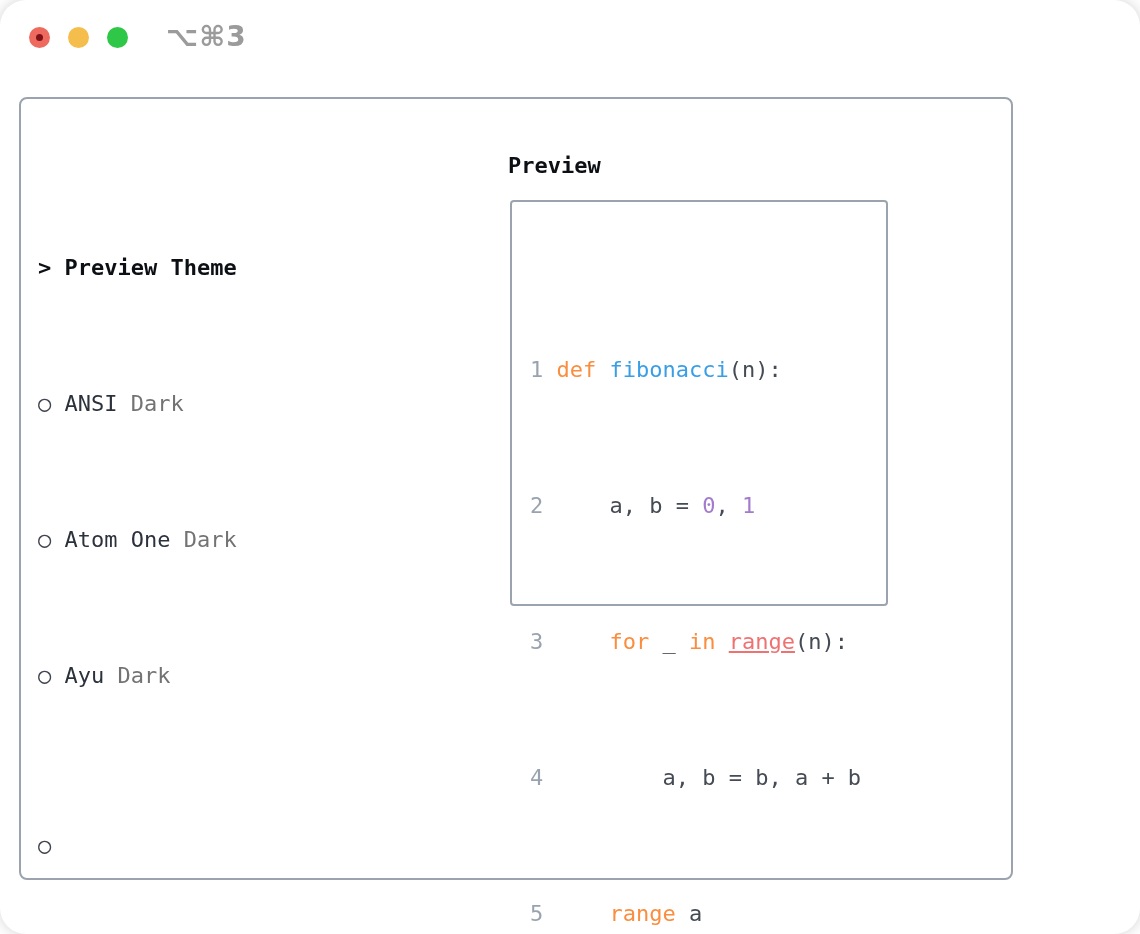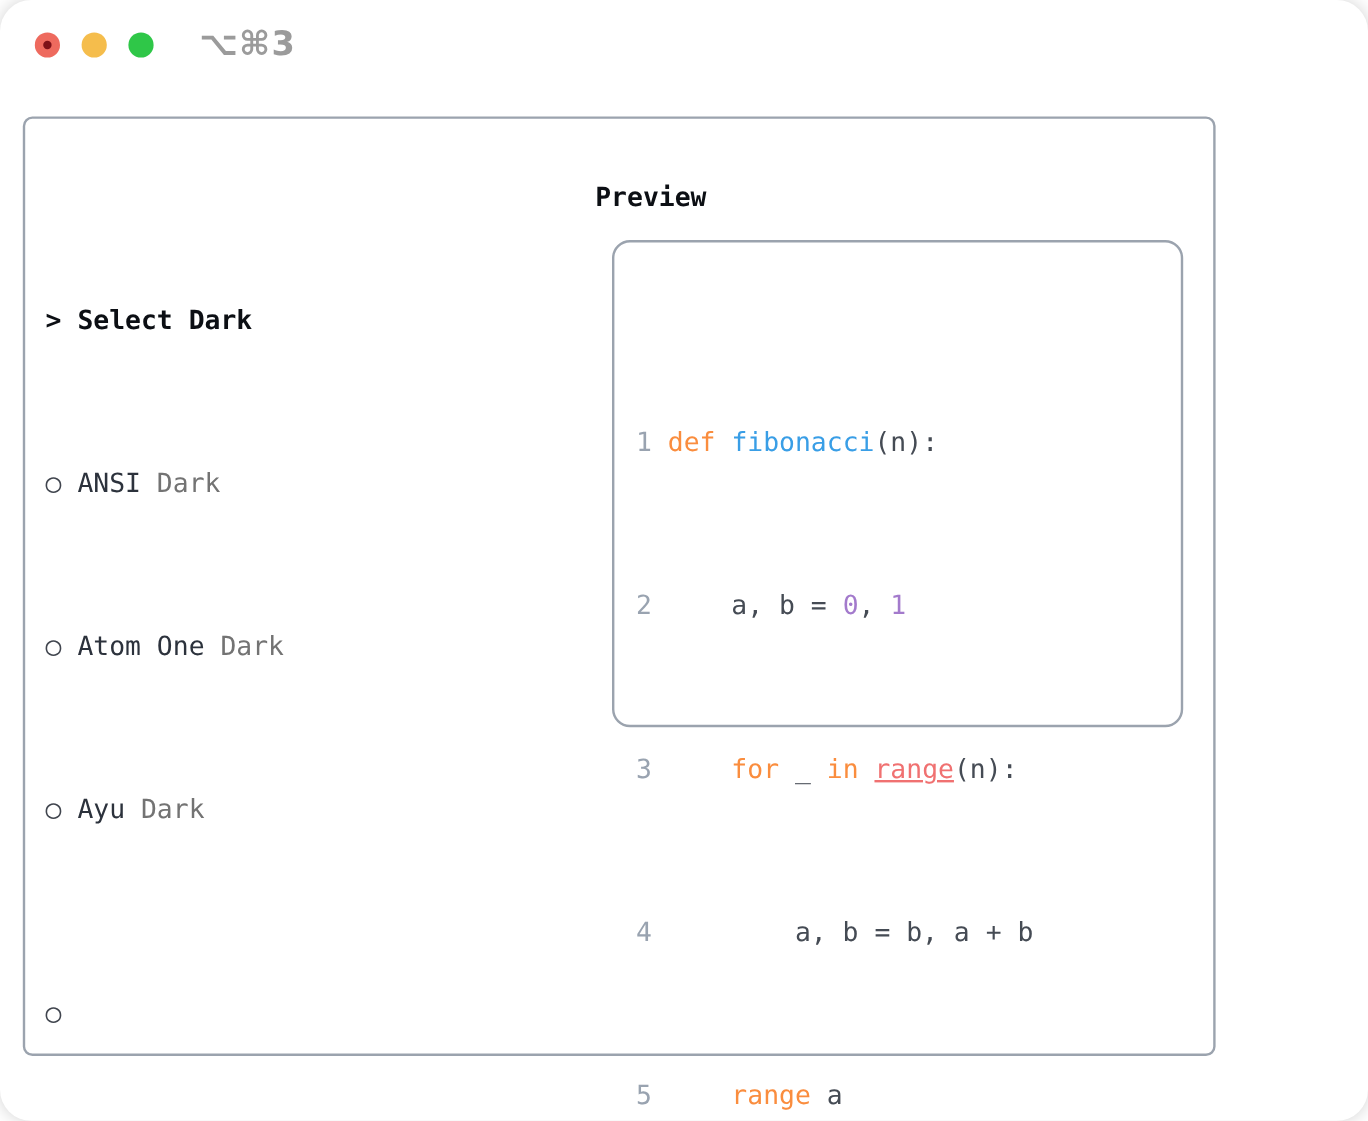--- a/index.html
+++ b/index.html
@@ -36,26 +36,26 @@
     font-size:22px;line-height:34px;white-space:pre;
   }
   .row{height:34px;}
   .mk{display:inline-block;width:2ch;color:#40454e;}
   .nm{color:#2c323c;}
   .tg{color:#737373;margin-left:1ch;}
   .row.header .mk{color:#0c0f14;font-weight:700;}
   .row.header .nm{color:#0c0f14;font-weight:700;}
   
   .preview-label{
-    position:absolute;left:496px;top:149px;height:34px;line-height:34px;
+    position:absolute;left:508px;top:149px;height:34px;line-height:34px;
     font-size:22px;font-weight:700;color:#0c0f14;
   }
   .preview-box{
-    position:absolute;left:510px;top:200px;width:476px;height:406px;
-    border:2px solid #9ba3ae;border-radius:15px;background:#ffffff;box-sizing:border-box;
+    position:absolute;left:510px;top:200px;width:378px;height:406px;
+    border:2px solid #9ba3ae;border-radius:4px;background:#ffffff;box-sizing:border-box;
   }
   .code{
     position:absolute;left:18px;top:49px;
     font-size:22px;line-height:34px;white-space:pre;
   }
   .cl{height:34px;}
   .ln{display:inline-block;width:1ch;color:#99a3b0;}
   .tk-pl{color:#454b54;}
   .tk-kw{color:#fa8d3e;}
   .tk-fn{color:#399ee6;}
@@ -73,21 +73,21 @@
       <div class="light yellow"></div>
       <div class="light green"></div>
     </div>
     <div class="title-text">⌥⌘3</div>
   </div>
 
   <div class="panel"></div>
 
   <div class="left-col">
 
-    <div class="row header"><span class="mk">&gt;</span><span class="nm">Select Dark</span></div>
+    <div class="row header"><span class="mk">&gt;</span><span class="nm">Preview Theme</span></div>
 
     <div class="row theme-item"><span class="mk">○</span><span class="nm">ANSI</span><span class="tg">Dark</span></div>
 
     <div class="row theme-item"><span class="mk">○</span><span class="nm">Atom One</span><span class="tg">Dark</span></div>
 
     <div class="row theme-item"><span class="mk">○</span><span class="nm">Ayu</span><span class="tg">Dark</span></div>
 
 
     <div class="row theme-item"><span class="mk">○</span></div>
 

